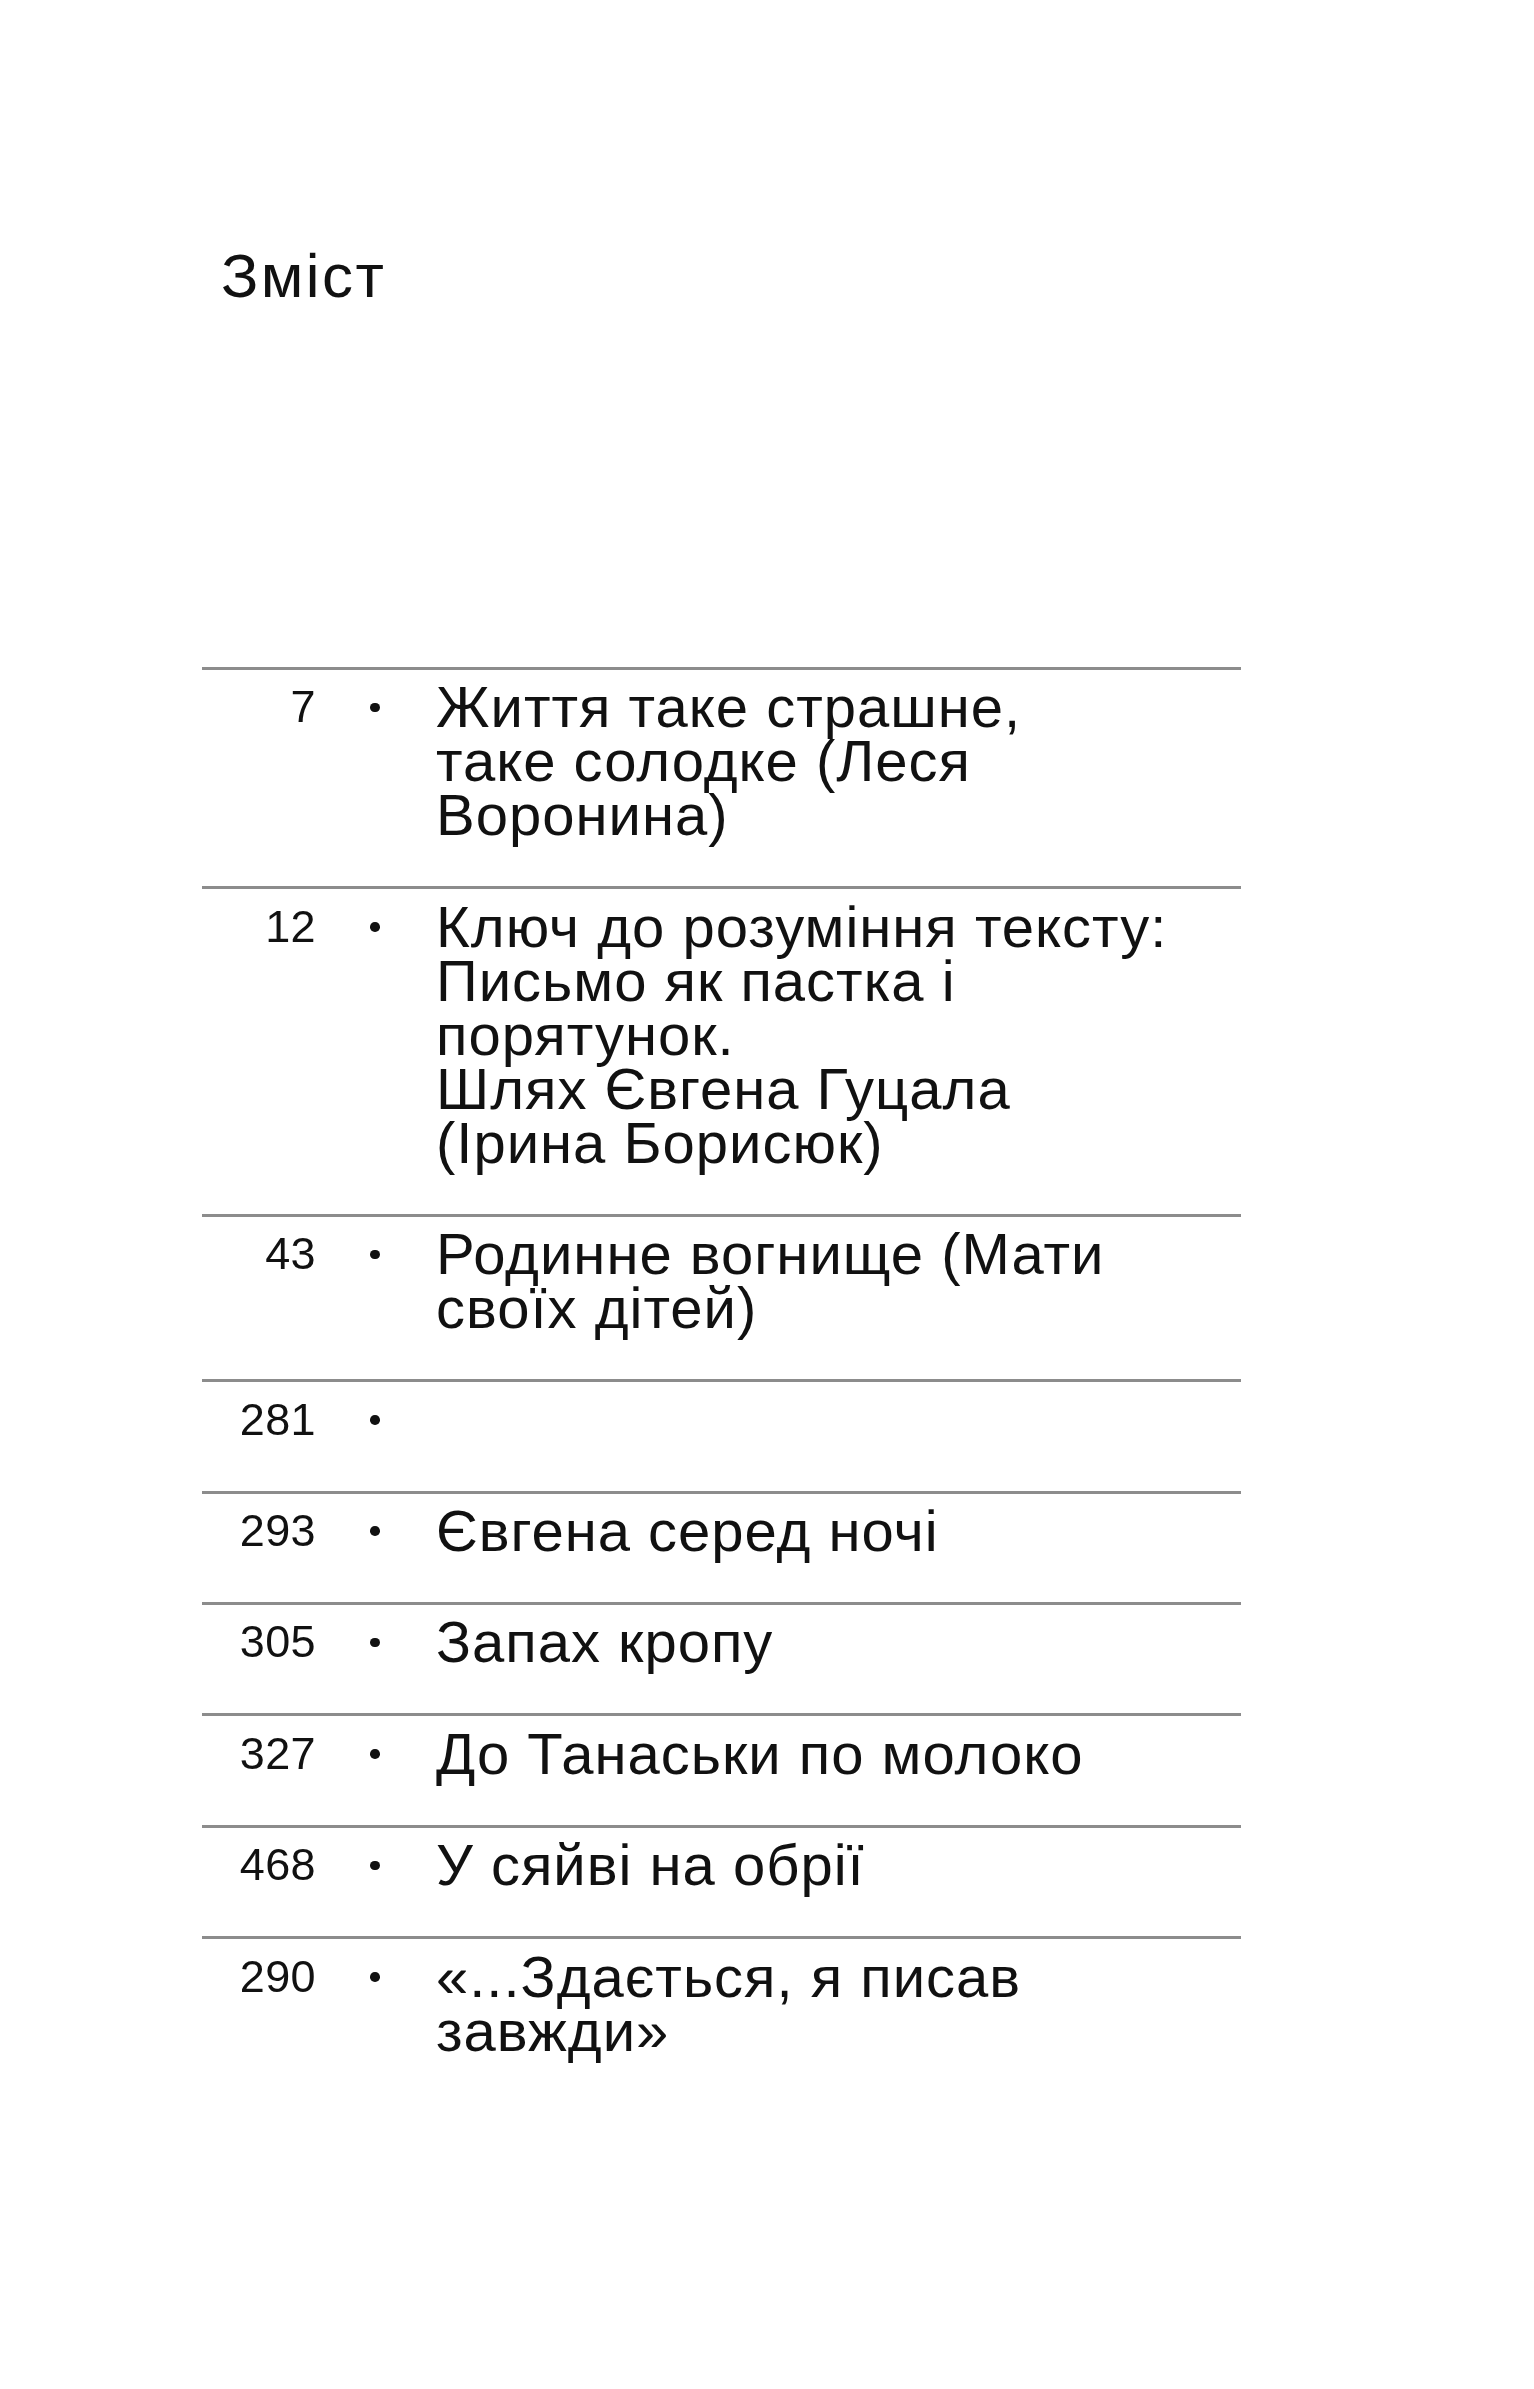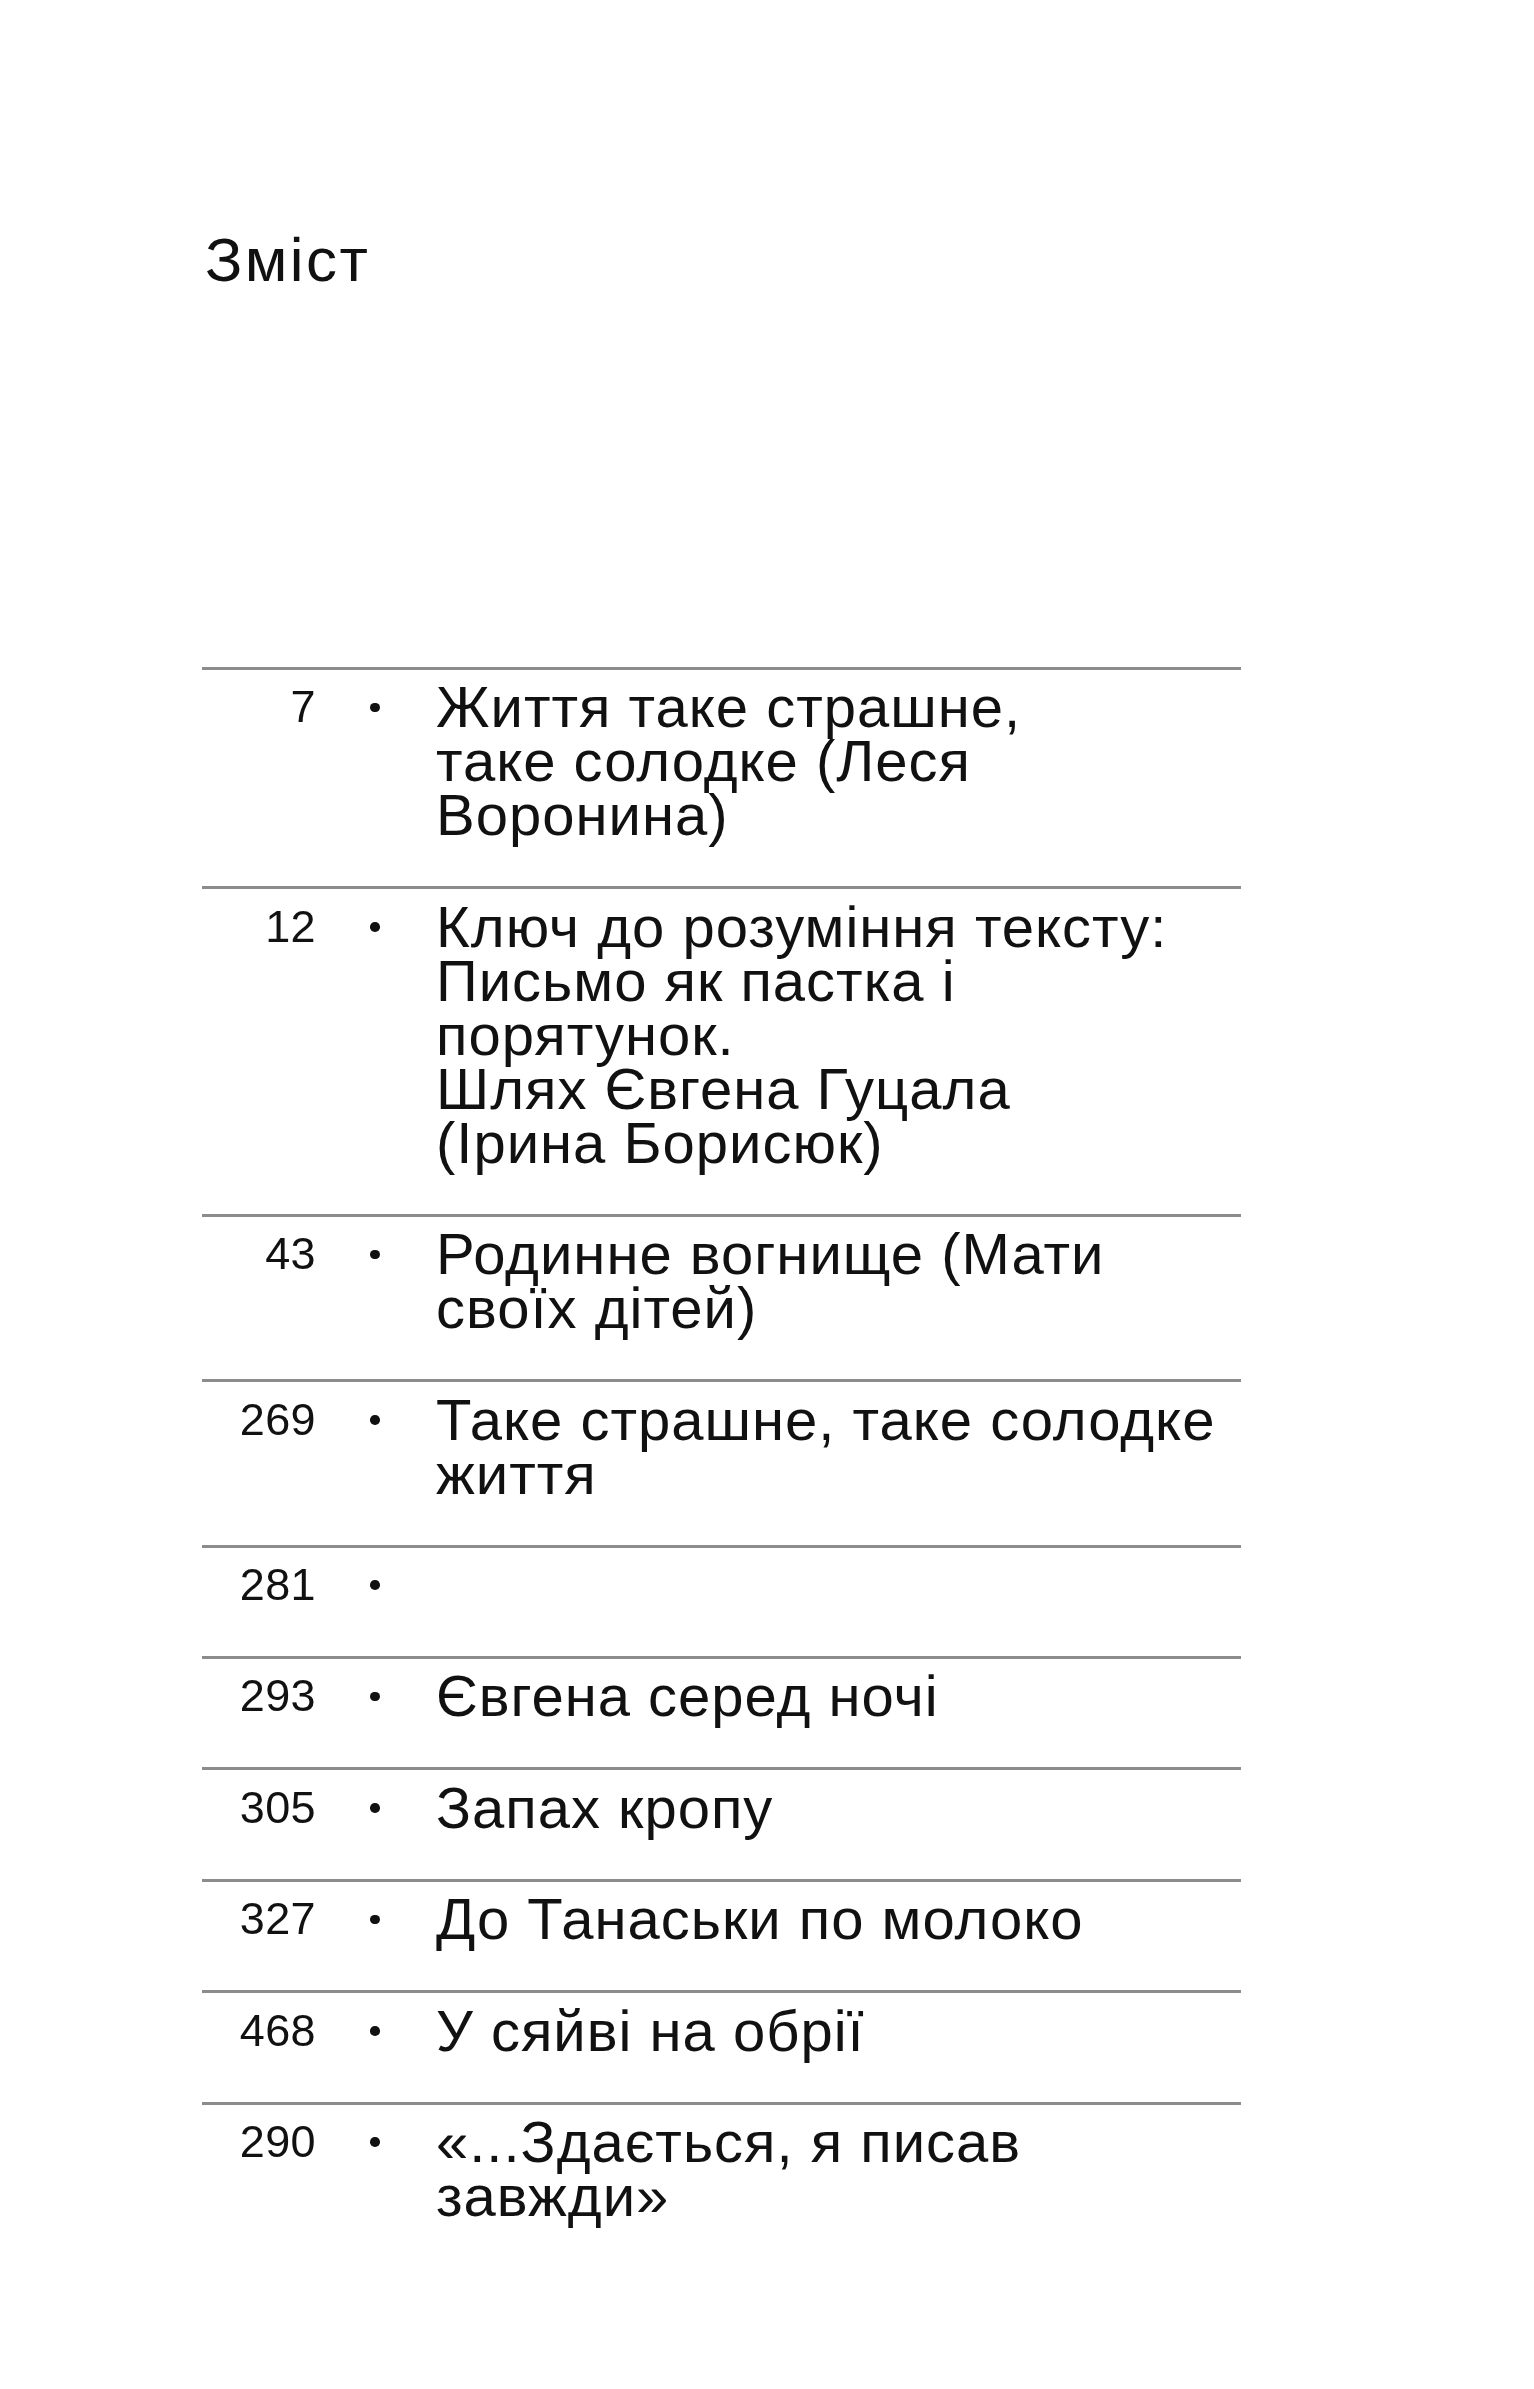--- a/index.html
+++ b/index.html
@@ -12,21 +12,21 @@
     height: 2389px;
     position: relative;
     overflow: hidden;
     color: #111111;
     font-family: "Liberation Sans", sans-serif;
   }
   .page-title {
     position: absolute;
     left: 205px;
     top: 221px;
-    margin: 0;
+    margin: 16px;
     font-size: 62px;
     line-height: 77px;
     font-weight: normal;
     letter-spacing: 2.4px;
     color: #111111;
   }
   .toc {
     position: absolute;
     left: 202px;
     top: 667px;
@@ -94,25 +94,20 @@
 Письмо як пастка і порятунок.
 Шлях Євгена Гуцала
 (Ірина Борисюк)</span>
   </li>
   <li class="toc-row">
     <span class="toc-page">43</span>
     <span class="toc-bullet"></span>
     <span class="toc-title">Родинне вогнище (Мати своїх дітей)</span>
   </li>
   <li class="toc-row">
-    <span class="toc-page">269</span>
-    <span class="toc-bullet"></span>
-    <span class="toc-title">Таке страшне, таке солодке життя</span>
-  </li>
-  <li class="toc-row">
     <span class="toc-page">281</span>
     <span class="toc-bullet"></span>
   </li>
   <li class="toc-row">
     <span class="toc-page">293</span>
     <span class="toc-bullet"></span>
     <span class="toc-title">Євгена серед ночі</span>
   </li>
   <li class="toc-row">
     <span class="toc-page">305</span>

